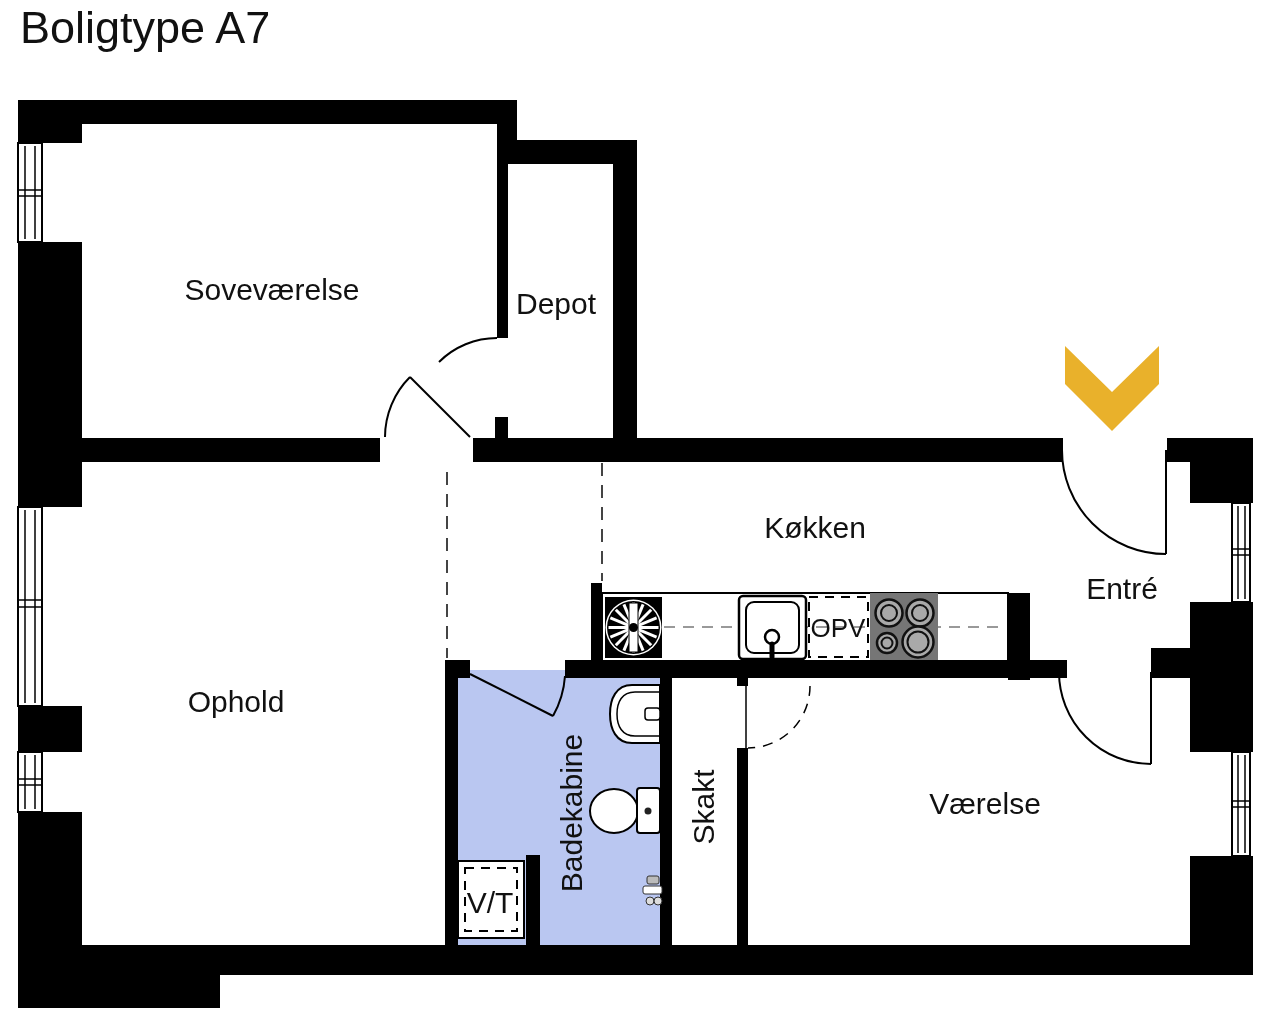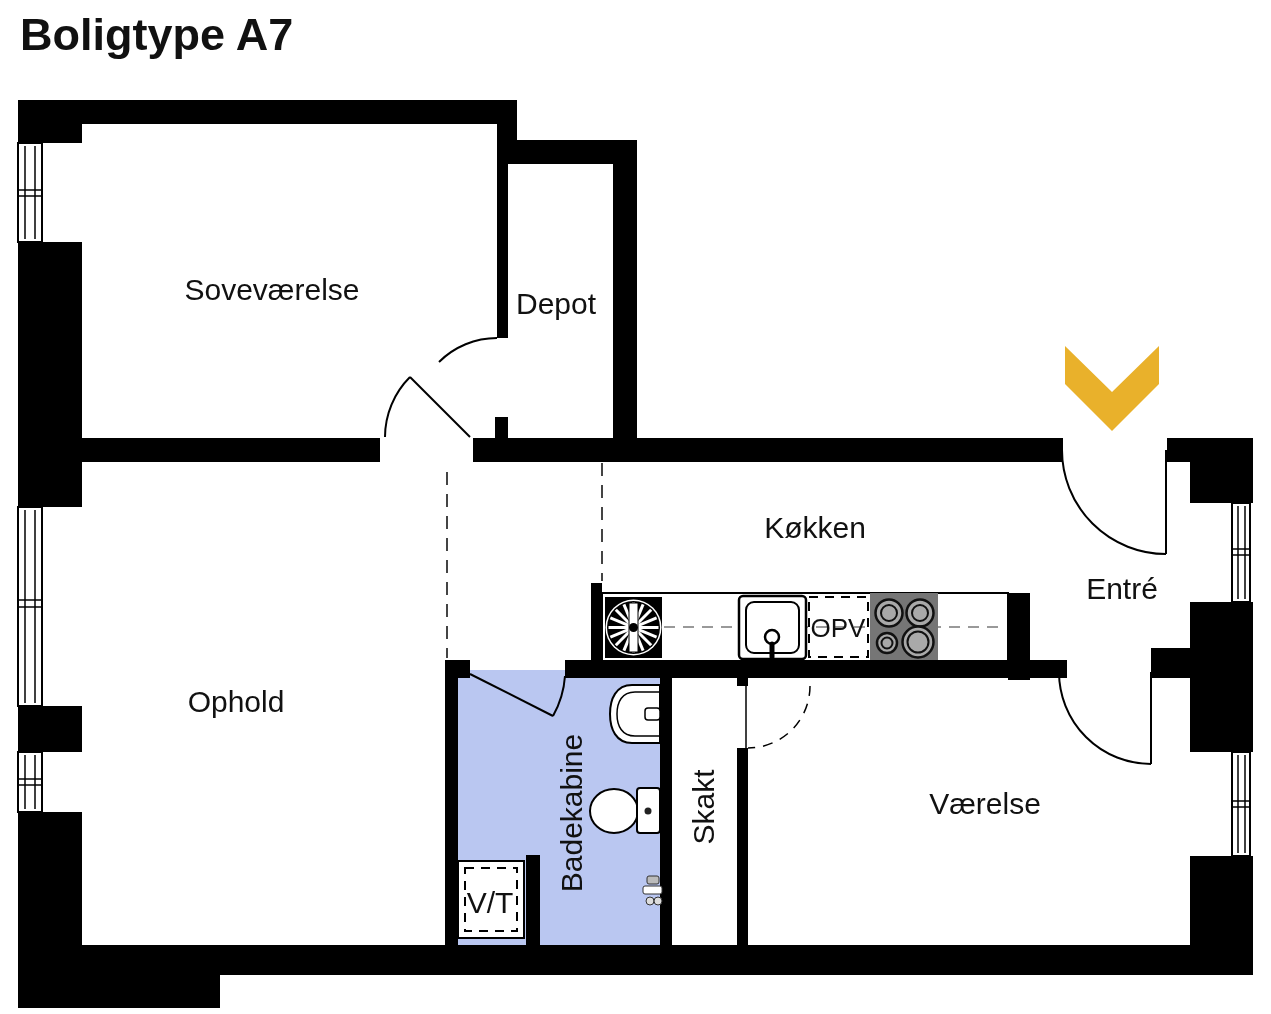--- a/index.html
+++ b/index.html
@@ -1,18 +1,18 @@
 <!DOCTYPE html>
 <html style="--color-walls: #000000; --color-bathroom_fill: #BAC7F1; --color-entry_arrow: #E9B12B; --color-stove: #767676; --color-burner: #A9A9A9;"><head>
 <meta charset="utf-8">
 <style>
   html,body{margin:0;padding:0;background:#ffffff;}
   .stage{position:relative;width:1271px;height:1014px;background:#fff;overflow:hidden;
          font-family:"Liberation Sans", sans-serif;}
-  .title{position:absolute;left:20px;top:9px;margin:0;font-size:45px;font-weight:700;color:#111;}
+  .title{position:absolute;left:20px;top:2px;margin:0;font-size:45px;font-weight:400;color:#111;}
   svg{position:absolute;left:0;top:0;}
   .wall{fill:#000;}
   .bathFill{fill:var(--color-bathroom_fill,#BAC7F1);}
   .arrowFill{fill:var(--color-entry_arrow,#E9B12B);}
   .stoveFill{fill:var(--color-stove,#767676);}
   .burnerFill{fill:var(--color-burner,#A9A9A9);}
   .lbl{fill:#111;font-size:30px;}
   .lblSmall{fill:#111;font-size:26px;}
   .thin{fill:none;stroke:#000;stroke-width:2;}
   text{font-family:"Liberation Sans", sans-serif;}

